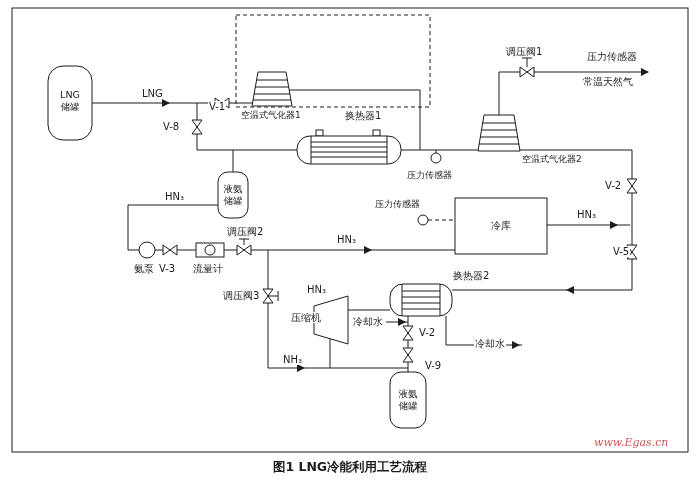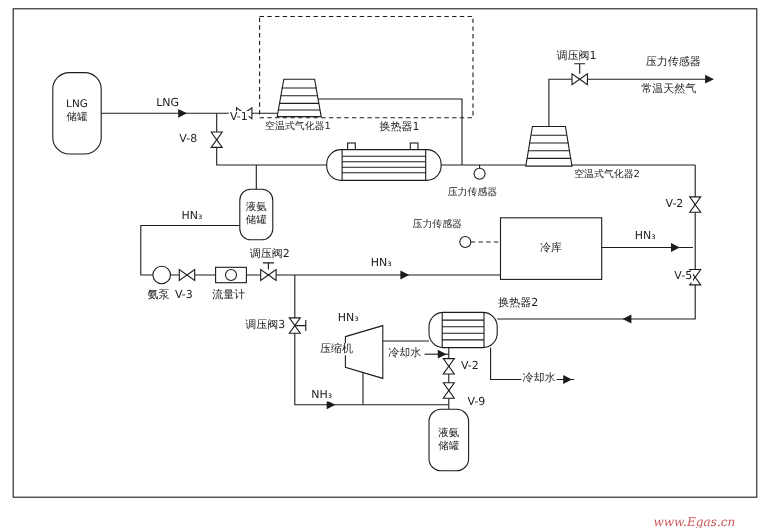--- a/index.html
+++ b/index.html
@@ -4,21 +4,21 @@
 <style>
   html,body{margin:0;padding:0;background:#e8e8e8}
   .wrap{position:relative;width:700px;height:480px;background:#ffffff;overflow:hidden;
         font-family:"DejaVu Sans","Liberation Sans",sans-serif;color:#1c1c1c}
   svg{position:absolute;left:0;top:0}
   .ln{stroke:#1c1c1c;stroke-width:1}
   .lbl{position:absolute;font-size:10px;line-height:11px;white-space:nowrap;background:#fff;padding:0 1px}
   .s{font-size:9px;line-height:10px}
   .tank{position:absolute;text-align:center;font-size:9.5px;line-height:12px;white-space:nowrap}
   .ttl{position:absolute;left:0;top:459px;width:100%;text-align:center;font-size:12.5px;font-weight:bold}
-  .wm{position:absolute;left:594px;top:468px;font-size:11px;font-style:italic;color:#cc5555;
+  .wm{position:absolute;left:594px;top:436px;font-size:11px;font-style:italic;color:#cc5555;
       font-family:"DejaVu Serif","Liberation Serif",serif;background:#fff}
 </style>
 </head>
 <body>
 
 <div class="wrap">
 
   <svg width="700" height="480" viewBox="0 0 700 480">
 
     <rect x="12" y="8" width="676" height="444" fill="none" class="ln"></rect>
@@ -182,14 +182,15 @@
   </div>
   <div class="tank s" style="left:219px;top:183px;width:28px">
     <div>液氨</div>
     <div>储罐</div>
   </div>
   <div class="tank s" style="left:392px;top:388px;width:32px">
     <div>液氨</div>
     <div>储罐</div>
   </div>
 
+  <div class="ttl">图1 LNG冷能利用工艺流程</div>
   <div class="wm">www.Egas.cn</div>
 </div>
 
 </body></html>

